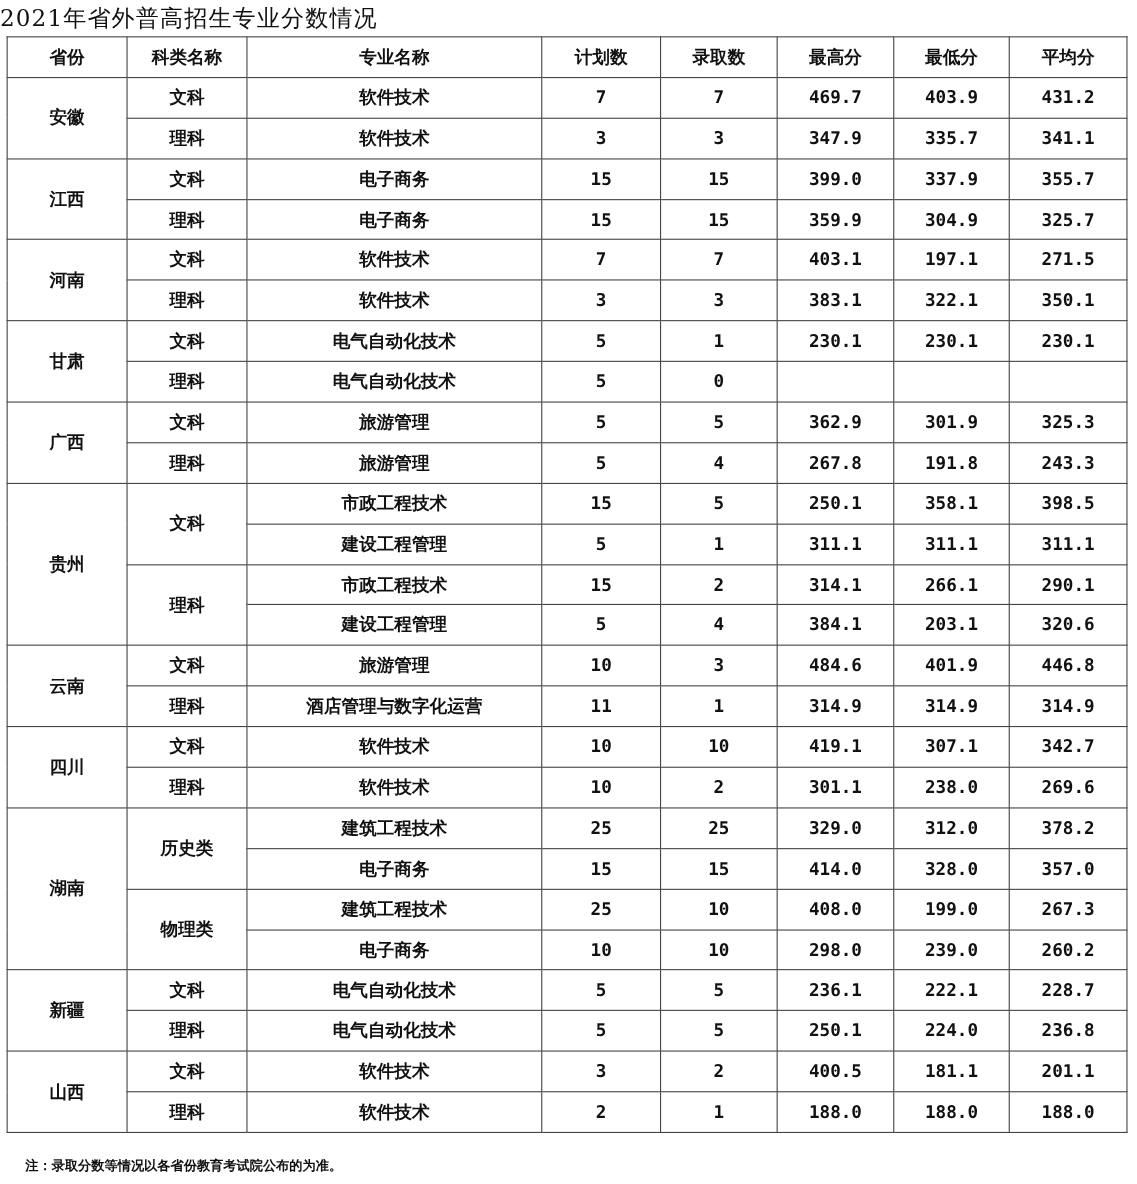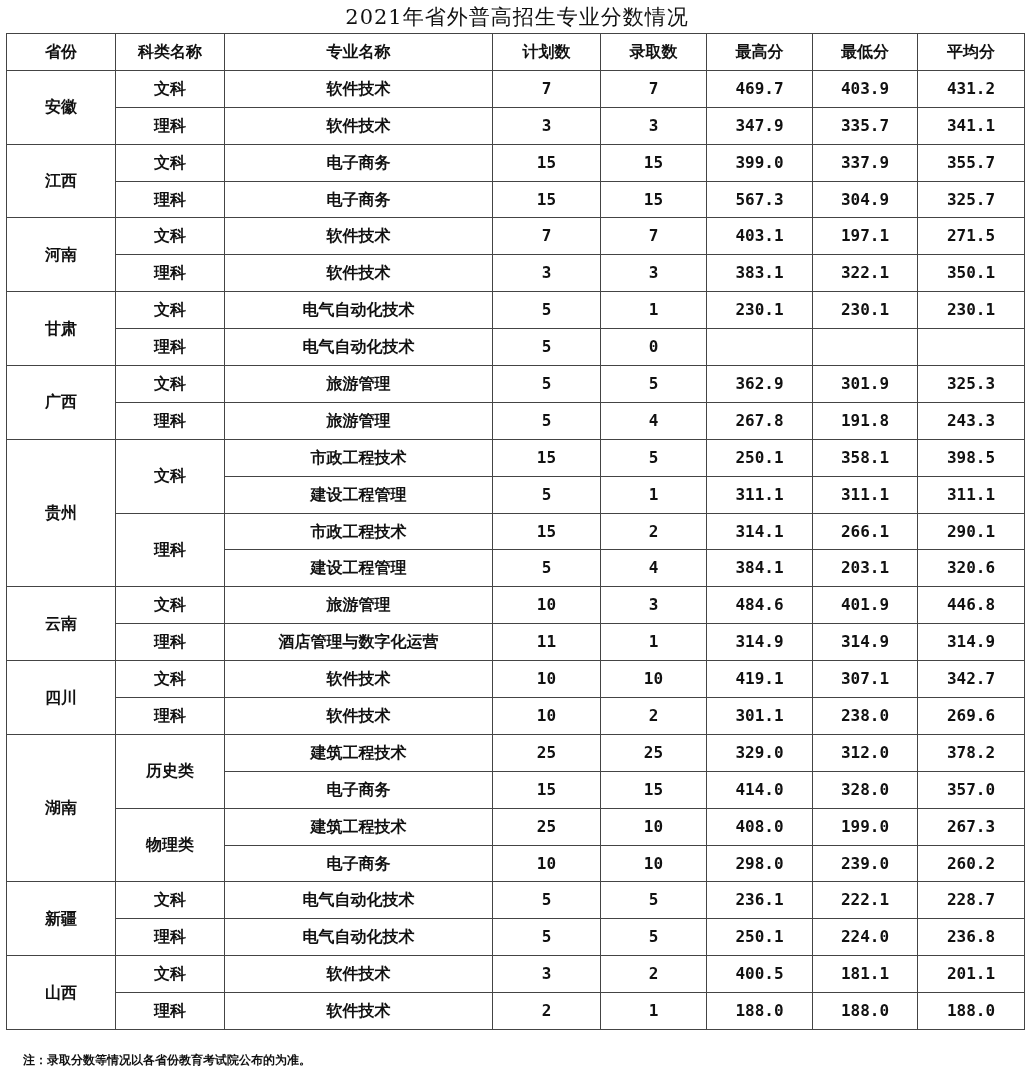--- a/index.html
+++ b/index.html
@@ -2,21 +2,21 @@
 <html><head>
 <meta charset="utf-8">
 <style>
   html, body { margin: 0; padding: 0; background: #ffffff; }
   body {
     width: 1034px; height: 1076px; position: relative; overflow: hidden;
     font-family: "DejaVu Serif", "Liberation Serif", serif;
     color: #111111;
   }
   .title {
-    position: absolute; left: 0; top: 3px; width: 1034px; text-align: center;
+    position: absolute; left: 0; top: 3px; width: 1034px; 
     font-size: 21px; font-weight: normal; letter-spacing: 1px; line-height: 28px;
   }
   table.scores {
     position: absolute; left: 6px; top: 33px;
     border-collapse: collapse; table-layout: fixed;
     width: 1018px;
   }
   table.scores td, table.scores th {
     border: 1.5px solid #444444;
     text-align: center; vertical-align: middle;
@@ -88,21 +88,21 @@
         <td class="num">15</td>
         <td class="num">399.0</td>
         <td class="num">337.9</td>
         <td class="num">355.7</td>
       </tr>
       <tr>
         <td>理科</td>
         <td>电子商务</td>
         <td class="num">15</td>
         <td class="num">15</td>
-        <td class="num">567.3</td>
+        <td class="num">359.9</td>
         <td class="num">304.9</td>
         <td class="num">325.7</td>
       </tr>
       <tr>
         <td rowspan="2">河南</td>
         <td>文科</td>
         <td>软件技术</td>
         <td class="num">7</td>
         <td class="num">7</td>
         <td class="num">403.1</td>

